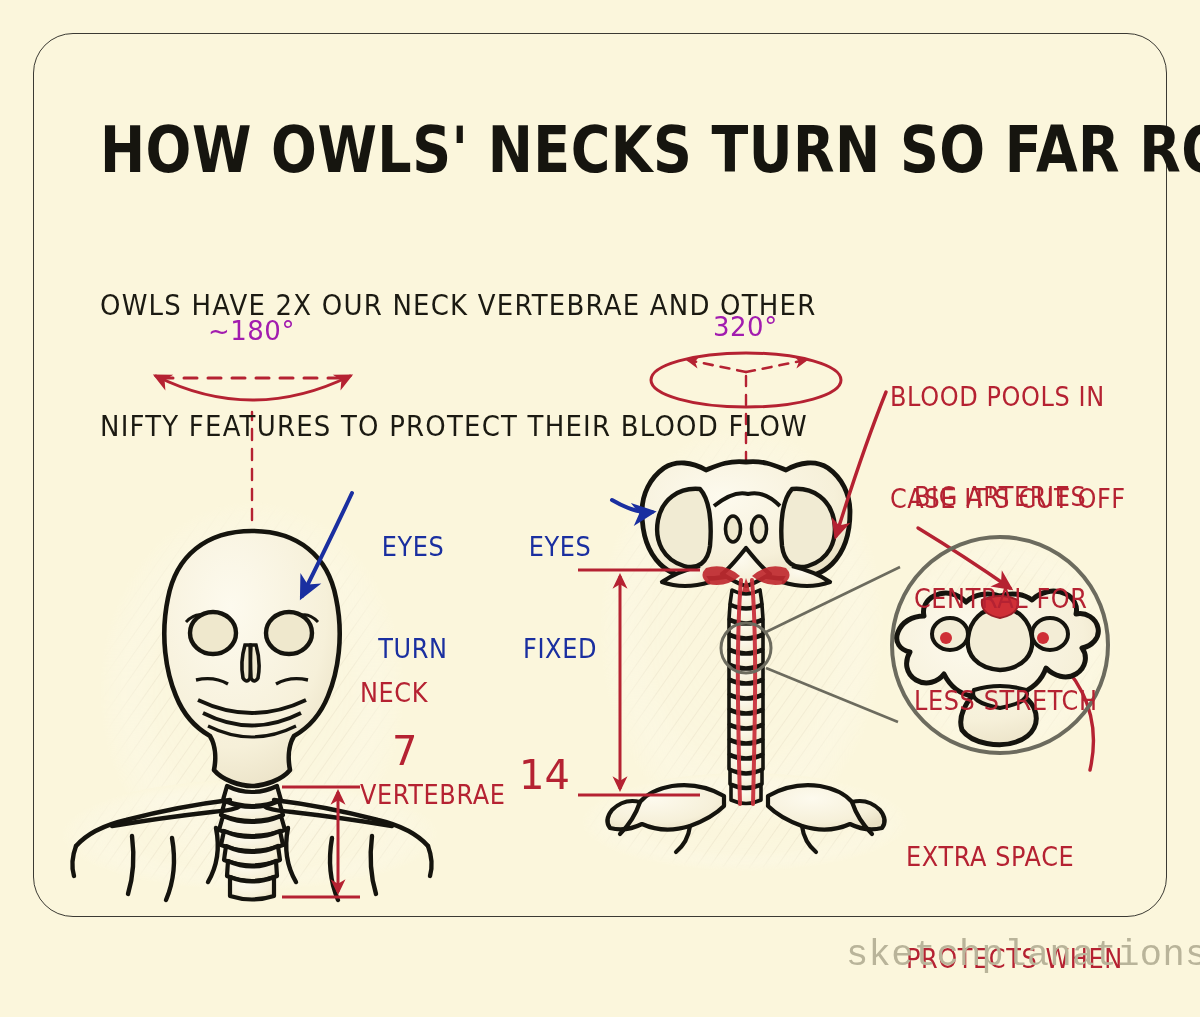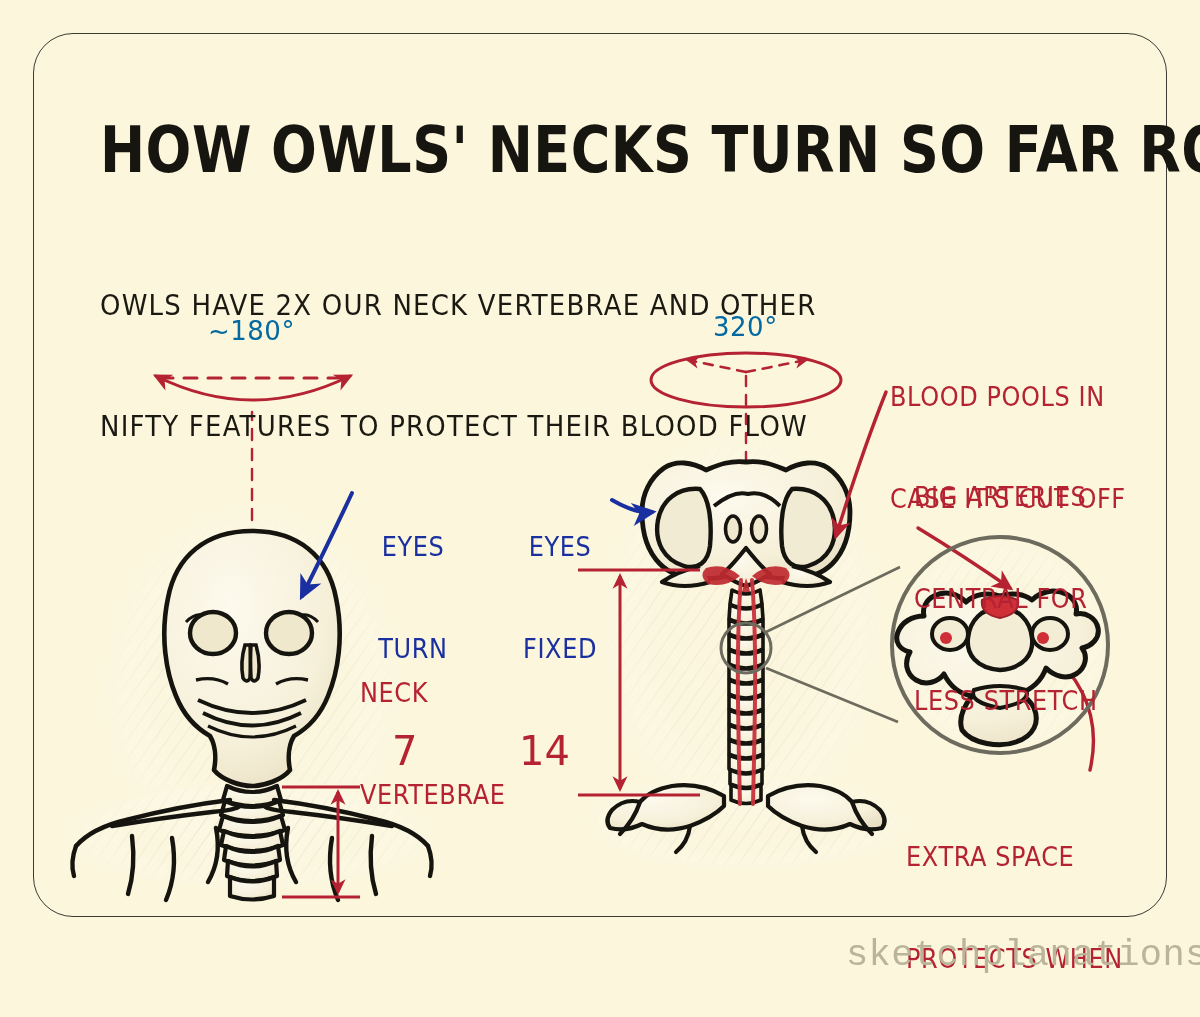--- a/index.html
+++ b/index.html
@@ -39,21 +39,21 @@
   }
   .ann{
     color:#b52232;font-size:24px;letter-spacing:0.6px;
     line-height:31px;transform:scaleY(1.1);transform-origin:left top;
   }
   .annblue{
     color:#1a2fa0;font-size:24px;letter-spacing:0.6px;
     line-height:31px;transform:scaleY(1.1);transform-origin:left top;
     text-align:center;
   }
-  .deg{color:#0369a1;font-size:26px;letter-spacing:0.5px;}
+  .deg{color:#a21caf;font-size:26px;letter-spacing:0.5px;}
   .num{color:#b52232;font-size:40px;}
   .sig{
     left:846px;top:934px;color:#b9b49a;font-size:37px;
     font-family:Liberation Mono, monospace;letter-spacing:0.4px;
   }
 </style>
 </head>
 <body>
 
 <div id="stage">
@@ -337,21 +337,21 @@
 
   <div class="txt num" style="left:392px;top:728px;">7</div>
 
   <div class="txt deg" style="left:713px;top:312px;">320°</div>
 
   <div class="txt annblue" style="left:505px;top:462px;width:110px;">
     <div>EYES</div>
     <div>FIXED</div>
   </div>
 
-  <div class="txt num" style="left:519px;top:728px;">14</div>
+  <div class="txt num" style="left:519px;top:752px;">14</div>
 
   <div class="txt ann" style="left:890px;top:312px;">
     <div>BLOOD POOLS IN</div>
     <div>CASE IT'S CUT OFF</div>
   </div>
 
   <div class="txt ann" style="left:914px;top:412px;">
     <div>BIG ARTERIES</div>
     <div>CENTRAL FOR</div>
     <div>LESS STRETCH</div>

